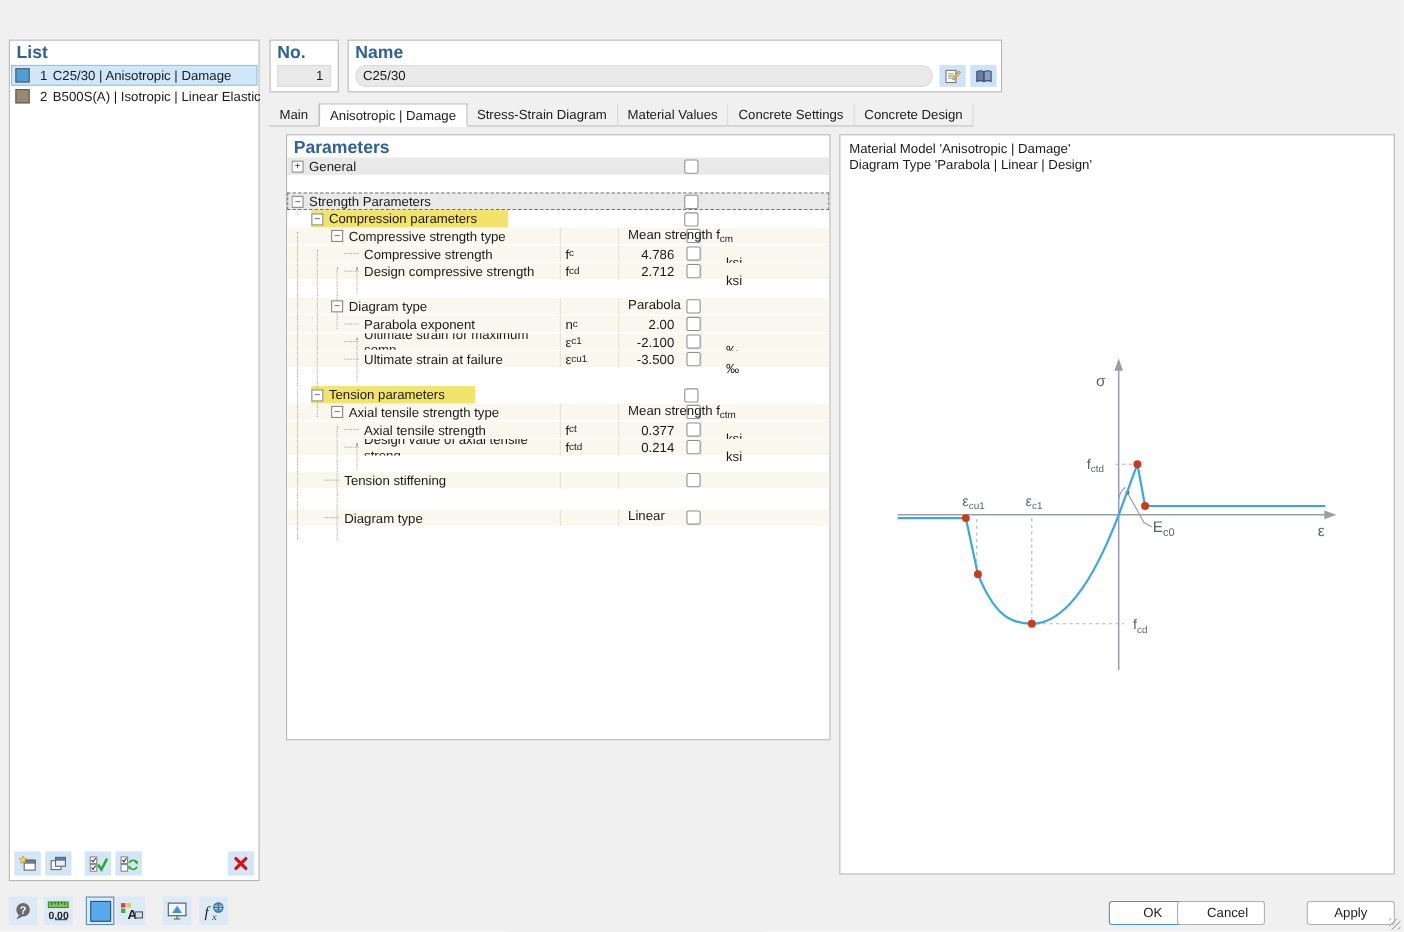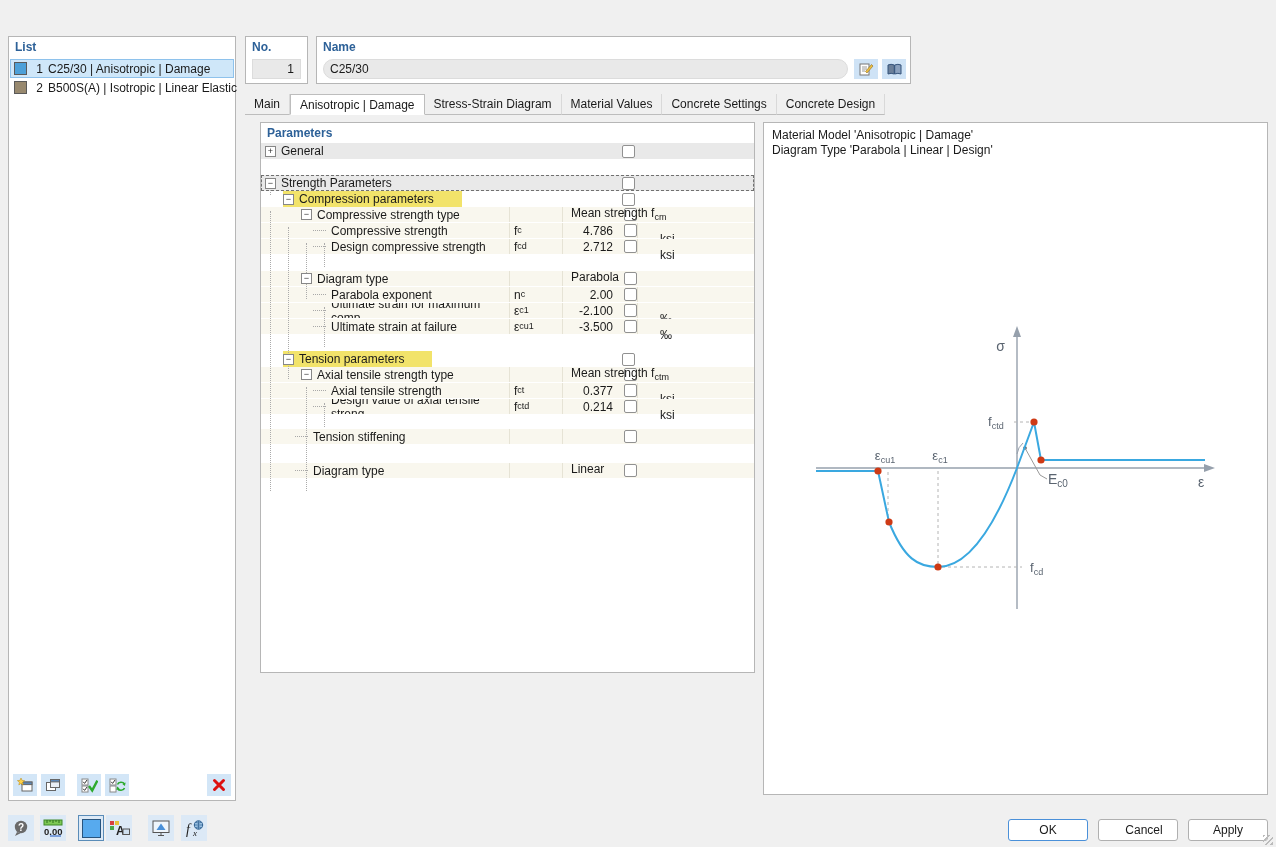--- a/index.html
+++ b/index.html
@@ -9,21 +9,21 @@
   
   .titlebar{position:absolute;left:0;top:0;width:1276px;height:26px;background:#fbfbfb;
             display:flex;align-items:center;}
   .app-icon{margin-left:8px;width:16px;height:16px;}
   .win-title{margin-left:8px;font-size:12px;}
   .win-controls{margin-left:auto;display:flex;height:26px;}
   .win-btn{width:46px;height:26px;line-height:26px;text-align:center;font-size:13px;color:#333;}
 
   
   .panel{position:absolute;background:#fff;border:1px solid #b6b6b6;box-sizing:border-box;}
-  .panel-label{position:absolute;left:6px;top:3px;font-weight:bold;color:#2d6198;font-size:12px;}
+  .panel-label{position:absolute;left:6px;top:3px;font-weight:bold;color:#2d6198;font-size:16px;}
 
   
   #list-panel{left:8px;top:36px;width:228px;height:765px;}
   .list-items{position:absolute;left:1px;right:1px;top:22px;}
   .list-item{height:19px;display:flex;align-items:center;padding-left:3px;border:1px solid transparent;box-sizing:border-box;}
   .list-item.selected{background:#cfe7f9;border-color:#8ec2ec;}
   .swatch{width:11px;height:11px;border:1px solid #5a5a5a;margin-right:4px;flex:none;}
   .item-no{width:12px;text-align:right;margin-right:5px;flex:none;}
   .item-name{white-space:nowrap;}
   .list-toolbar{position:absolute;left:4px;right:4px;bottom:4px;height:22px;display:flex;gap:4px;align-items:center;}
@@ -88,21 +88,21 @@
   #chart-panel{left:763px;top:122px;width:505px;height:673px;}
   .preview-text{position:absolute;left:8px;font-size:12px;white-space:nowrap;}
   #chart-svg{position:absolute;left:0;top:0;}
 
   
   .footer-icons{position:absolute;left:8px;top:815px;display:flex;align-items:center;}
   .f-btn{width:26px;height:26px;background:#dce9f6;display:flex;align-items:center;justify-content:center;flex:none;box-sizing:border-box;}
   .btn{position:absolute;top:819px;width:80px;height:22px;background:#fff;border:1px solid #b0b0b0;
        border-radius:3px;text-align:center;line-height:20px;font-size:12px;box-sizing:border-box;}
   #btn-ok{left:1008px;border-color:#4a90d9;}
-  #btn-cancel{left:1098px;padding-left:12px;}
+  #btn-cancel{left:1070px;padding-left:12px;}
   #btn-apply{left:1188px;}
   .resize-grip{position:absolute;right:3px;bottom:2px;width:10px;height:10px;
      background:repeating-linear-gradient(135deg,#bbb 0 1.5px,transparent 1.5px 4px);}
 </style>
 </head>
 <body>
 
 <div class="root">
 
 

